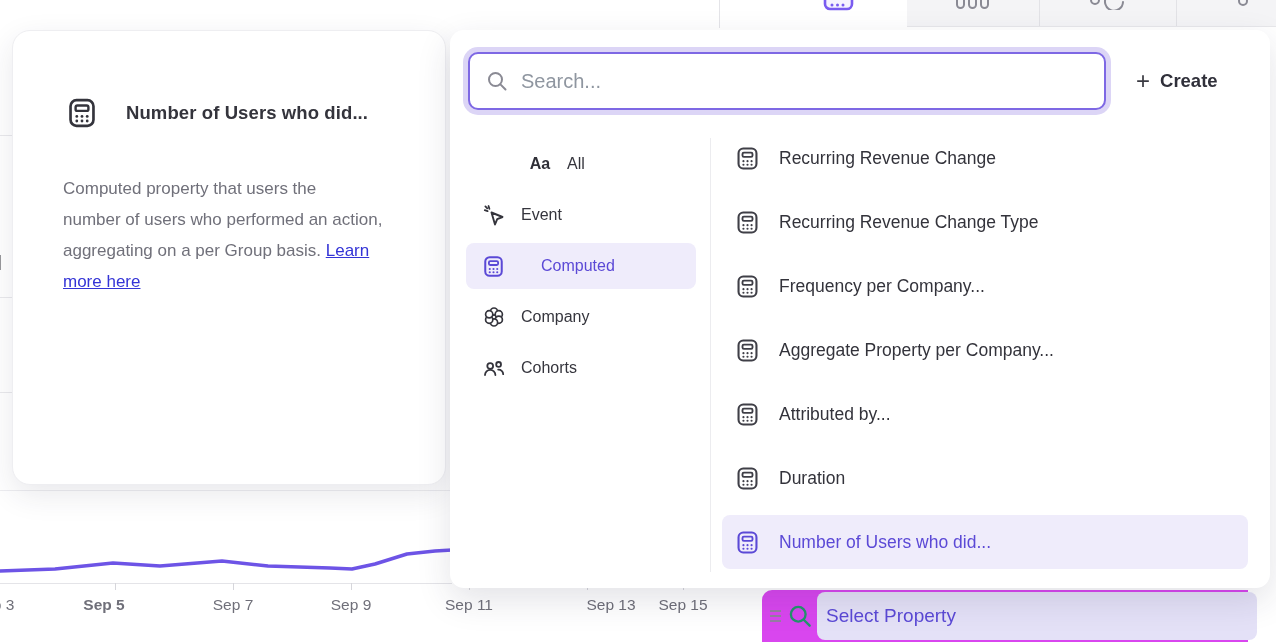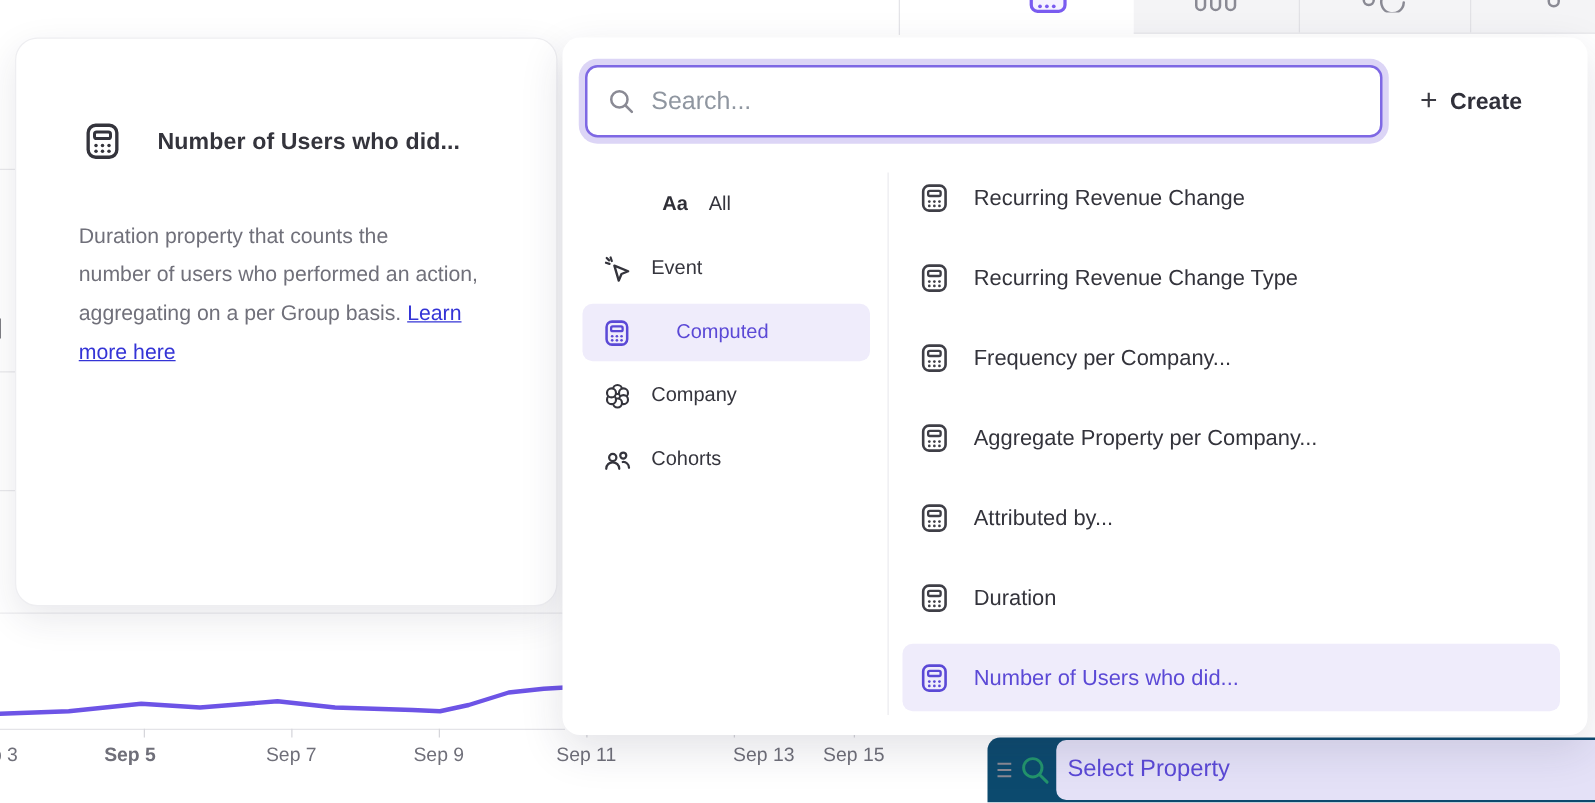--- a/index.html
+++ b/index.html
@@ -61,21 +61,21 @@
   .v-divider { position:absolute; left:260px; top:108px; width:1px; height:434px; background:#ececef; }
 
   .prop-list { position:absolute; left:272px; top:101px; width:526px; }
   .prop-row { height:54px; margin-bottom:10px; display:flex; align-items:center; gap:19px;
     padding-left:13px; border-radius:8px; cursor:pointer; }
   .prop-row .lbl { font-size:17.5px; color:#33333b; }
   .prop-row.selected { background:#efecfb; }
   .prop-row.selected .lbl { color:#5b49d6; font-weight:500; }
 
   
-  .bottom-bar { left:790px; top:590px; width:486px; height:52px; background:#0c4a6e;
+  .bottom-bar { left:762px; top:590px; width:486px; height:52px; background:#d946ef;
     border-top-left-radius:10px; z-index:25; }
   .pill { position:absolute; left:55px; top:2px; width:440px; height:48px; background:#e4e1f7;
     border-radius:8px; display:flex; align-items:center; padding-left:9px; cursor:pointer; }
   .pill .lbl { font-size:19px; font-weight:500; color:#5b49d6; }
   .hamburger { position:absolute; left:6px; top:17px; cursor:pointer; }
   .green-search { position:absolute; left:24px; top:12px; cursor:pointer; }
 
   svg { display:block; }
 </style>
 </head>
@@ -148,21 +148,21 @@
         <circle cx="8.1" cy="14.6" r="1.05" fill="#34343c"></circle>
           <circle cx="12" cy="14.6" r="1.05" fill="#34343c"></circle>
           <circle cx="15.9" cy="14.6" r="1.05" fill="#34343c"></circle>
         <circle cx="8.1" cy="18" r="1.05" fill="#34343c"></circle>
           <circle cx="12" cy="18" r="1.05" fill="#34343c"></circle>
           <circle cx="15.9" cy="18" r="1.05" fill="#34343c"></circle>
       </svg>
       <div class="card-title">Number of Users who did...</div>
     </div>
     <div class="card-desc">
-      <div><span>Duration property that counts the</span></div>
+      <div><span>Computed property that users the</span></div>
       <div><span>number of users who performed an action,</span></div>
       <div><span>aggregating on a per Group basis. </span><a href="#">Learn</a></div>
       <div><a href="#">more here</a></div>
     </div>
   </div>
 
   <div class="abs panel">
 
     <div class="search-box">
       <svg width="24" height="24" viewBox="0 0 24 24">

